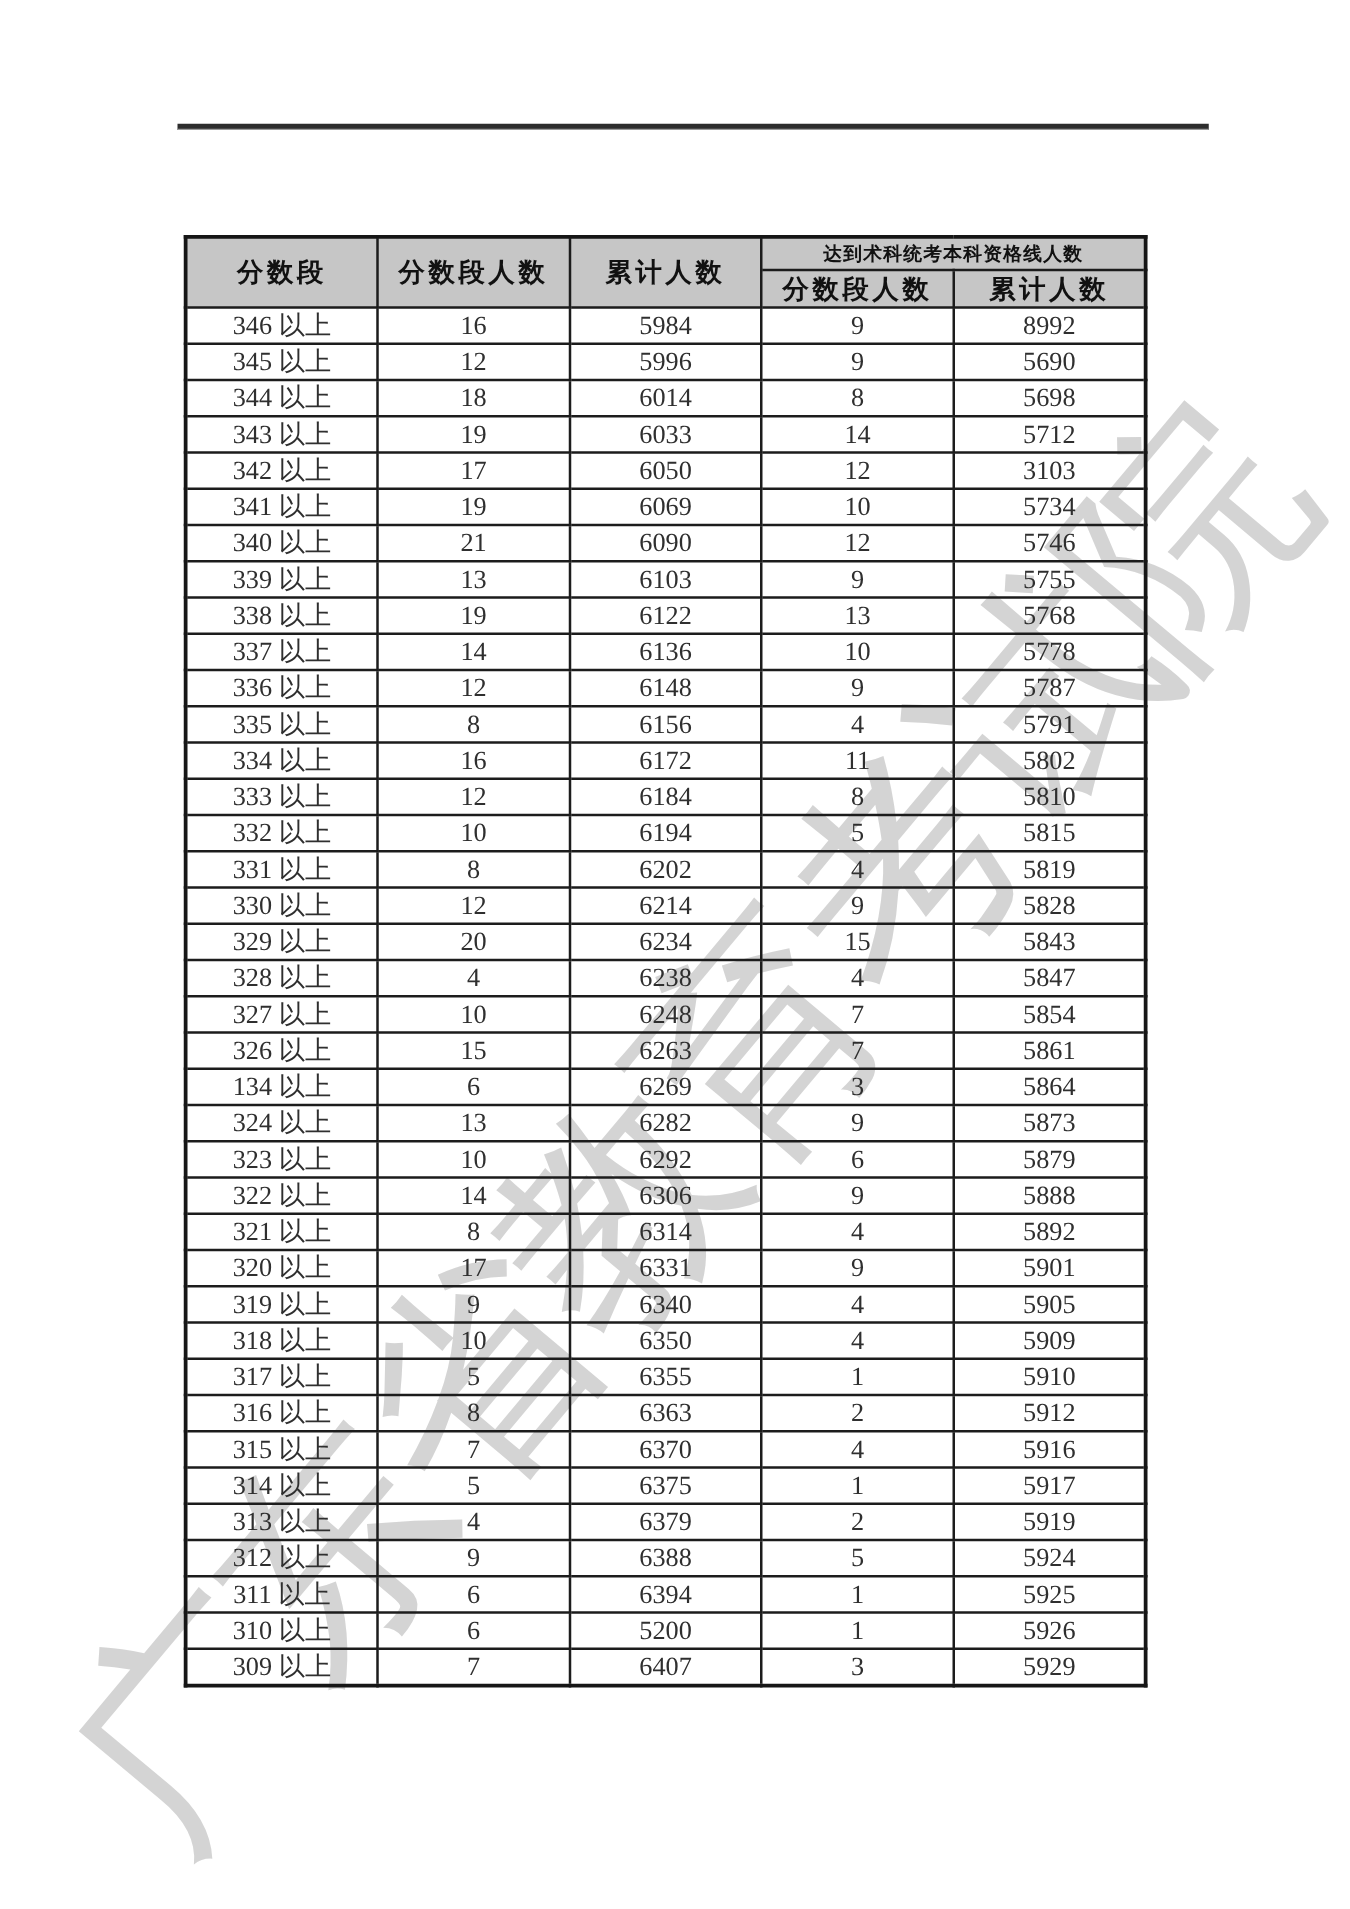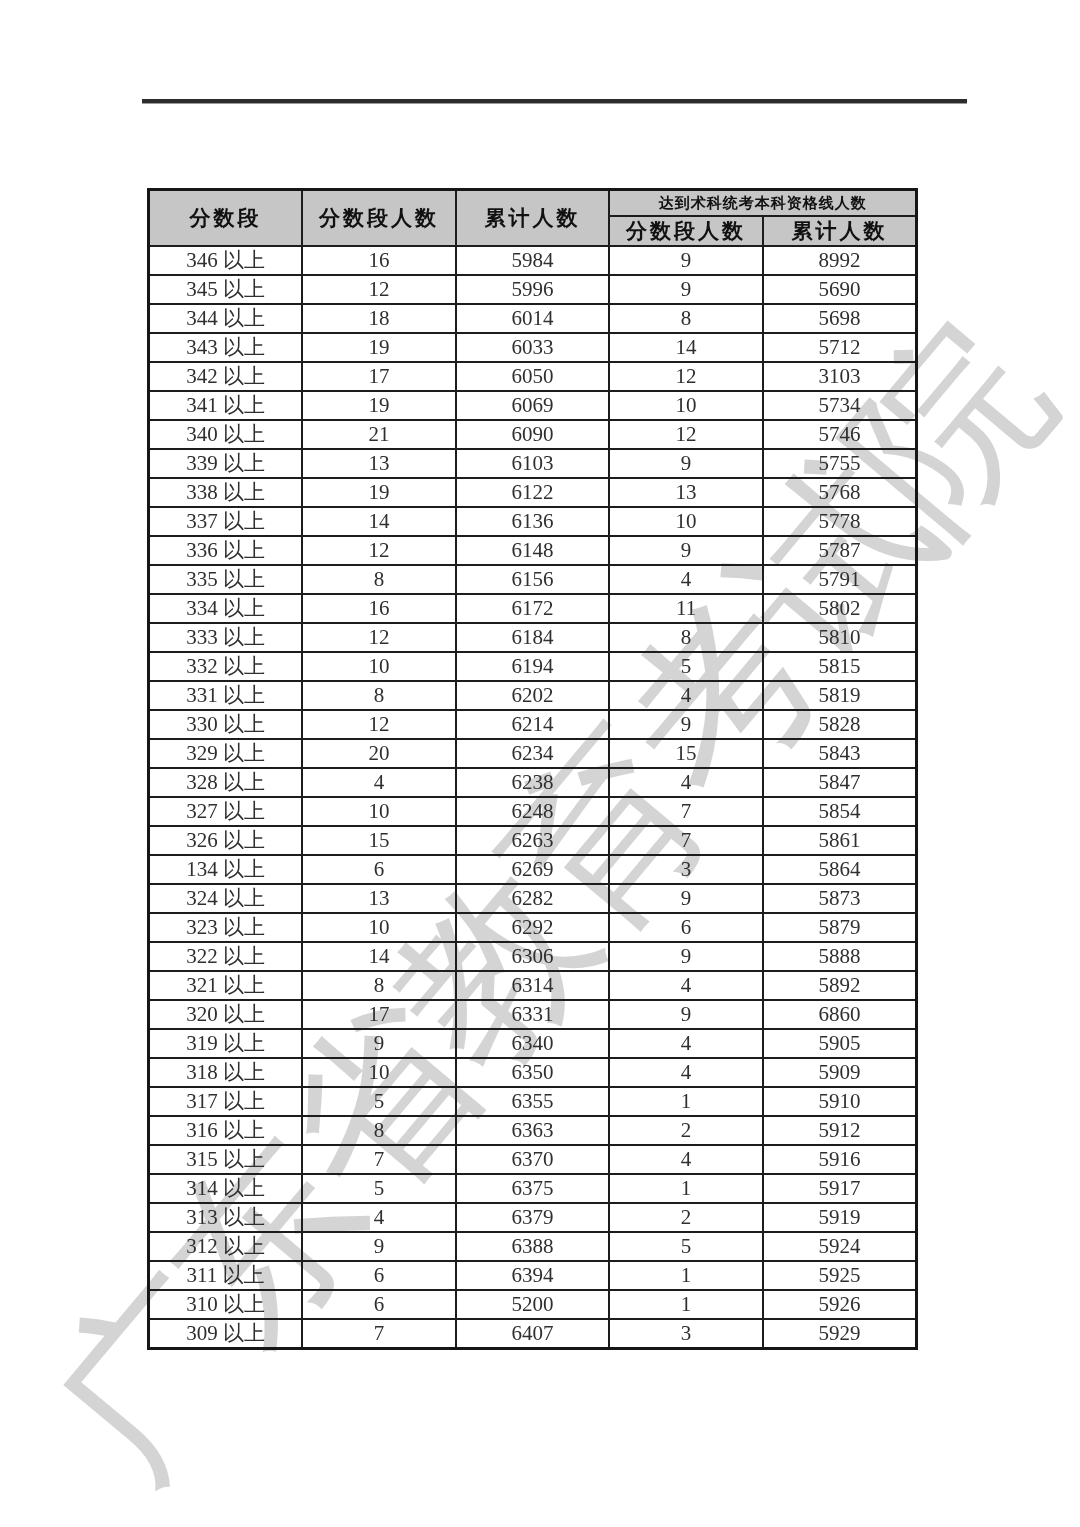--- a/index.html
+++ b/index.html
@@ -291,21 +291,21 @@
           <td>8</td>
           <td>6314</td>
           <td>4</td>
           <td>5892</td>
         </tr>
         <tr>
           <td>320 以上</td>
           <td>17</td>
           <td>6331</td>
           <td>9</td>
-          <td>6860</td>
+          <td>5901</td>
         </tr>
         <tr>
           <td>319 以上</td>
           <td>9</td>
           <td>6340</td>
           <td>4</td>
           <td>5905</td>
         </tr>
         <tr>
           <td>318 以上</td>

